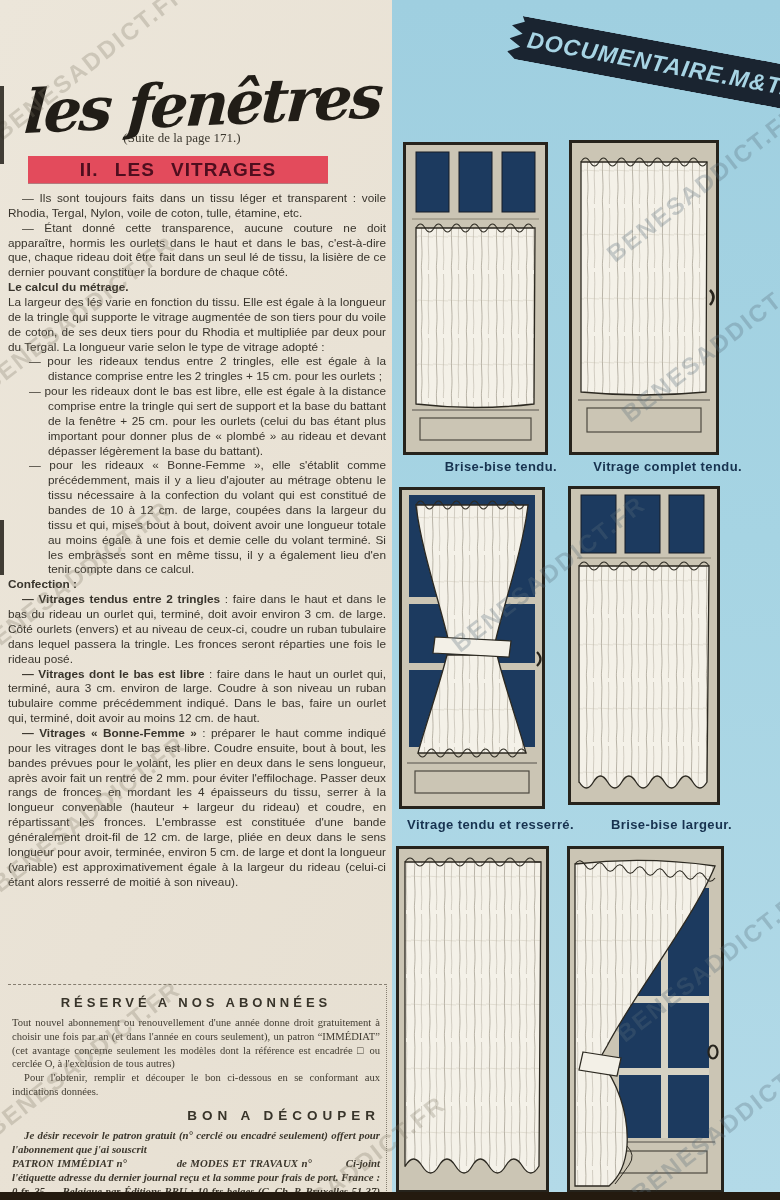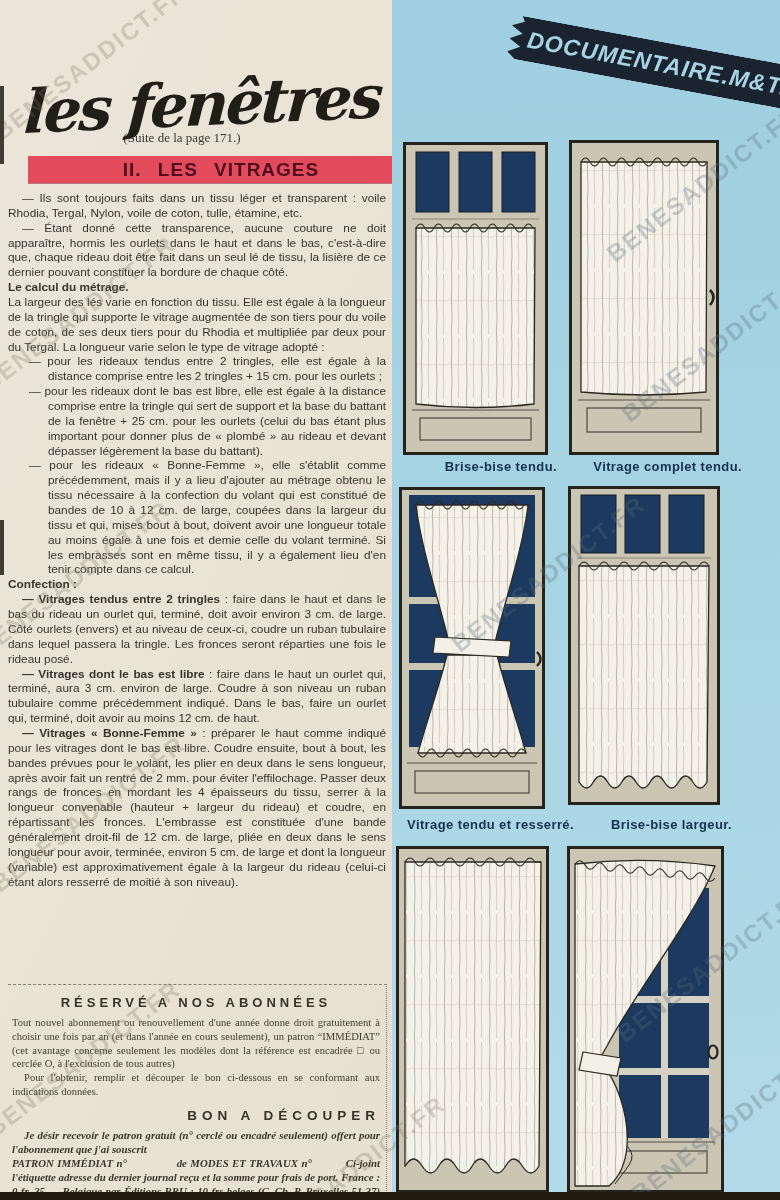--- a/index.html
+++ b/index.html
@@ -14,21 +14,21 @@
       pointer-events:none;z-index:50;}
   .wm.blue{color:rgba(90,110,122,0.30);}
 
   
   .leftcol{position:absolute;left:8px;top:74px;width:378px;color:#38342c;}
   .script-title{font-family:"DejaVu Serif",serif;font-style:italic;font-weight:bold;
       font-size:60px;line-height:1;margin-left:16px;letter-spacing:-3px;
       transform:rotate(-2.5deg) skewX(-6deg);color:#211d17;}
   .continuation{font-family:"Liberation Serif",serif;font-size:13px;color:#3c382f;
       text-align:center;width:348px;margin-top:-4px;}
-  .red-banner{margin:10px 0 0 20px;width:386px;height:27px;line-height:27px;
+  .red-banner{margin:10px 0 0 20px;width:300px;height:27px;line-height:27px;
       background:#e34b5c;color:#4f0e1e;font-weight:bold;font-size:19px;
       text-align:center;letter-spacing:1px;word-spacing:10px;
       box-shadow:0 1px 0 rgba(120,20,35,.5);}
   .bodytext{margin-top:8px;font-size:11.8px;line-height:1.26;text-align:justify;}
   .bodytext p{margin:0;}
   .indent{text-indent:14px;}
   .bold-head{font-weight:bold;}
   .hang{padding-left:40px;text-indent:-19px;}
   .lead{font-weight:bold;}
   .sp{margin-top:3px;}

